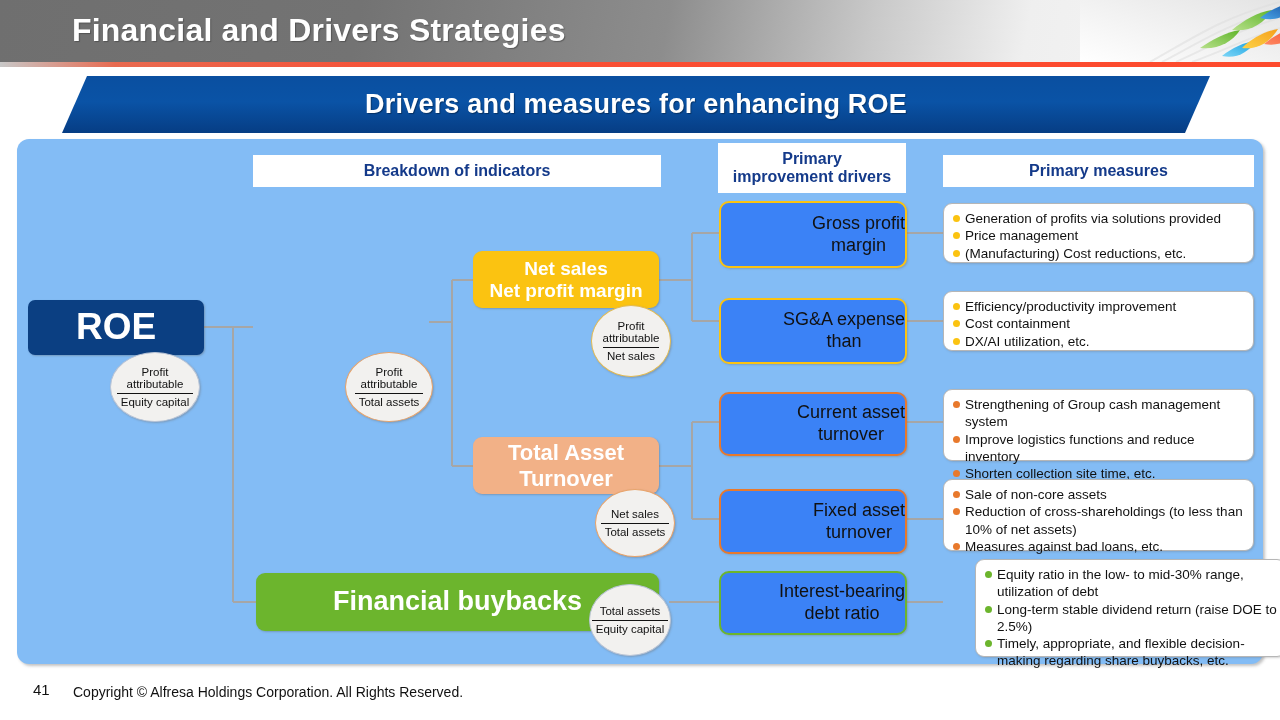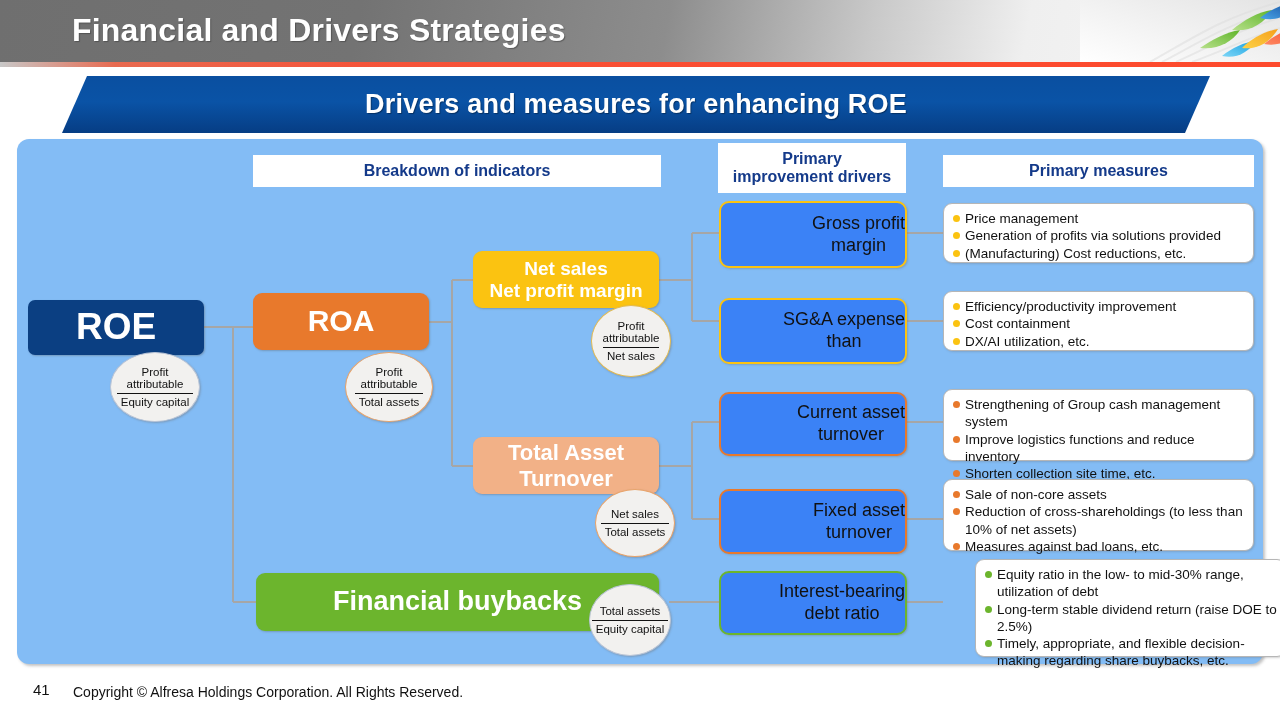--- a/index.html
+++ b/index.html
@@ -237,21 +237,20 @@
   <div class="col-head" id="head-breakdown">Breakdown of indicators</div>
   <div class="col-head" id="head-drivers">
     <div>
       <div>Primary</div>
       <div>improvement drivers</div>
     </div>
   </div>
   <div class="col-head" id="head-measures">Primary measures</div>
 
   <div class="node" id="node-roe">ROE</div>
-  <div class="node" id="node-roa">ROA</div>
   <div class="node" id="node-npm">
     <div>
       <div>Net sales</div>
       <div>Net profit margin</div>
     </div>
   </div>
   <div class="node" id="node-tat">
     <div>
       <div>Total Asset</div>
       <div>Turnover</div>
@@ -306,22 +305,22 @@
   </div>
   <div class="driver" id="drv-ibd">
     <div>
       <div>Interest-bearing</div>
       <div>debt ratio</div>
     </div>
   </div>
 
   <div class="measure m-yellow" id="ms-gpm">
     <ul>
+      <li>Generation of profits via solutions provided</li>
       <li>Price management</li>
-      <li>Generation of profits via solutions provided</li>
       <li>(Manufacturing) Cost reductions, etc.</li>
     </ul>
   </div>
   <div class="measure m-yellow" id="ms-sga">
     <ul>
       <li>Efficiency/productivity improvement</li>
       <li>Cost containment</li>
       <li>DX/AI utilization, etc.</li>
     </ul>
   </div>

